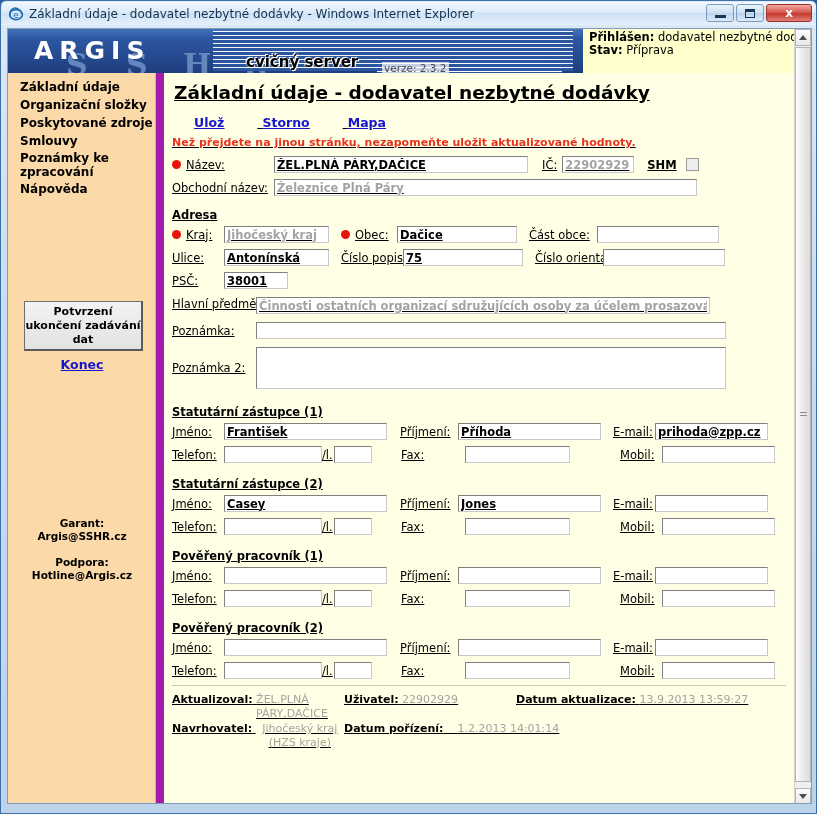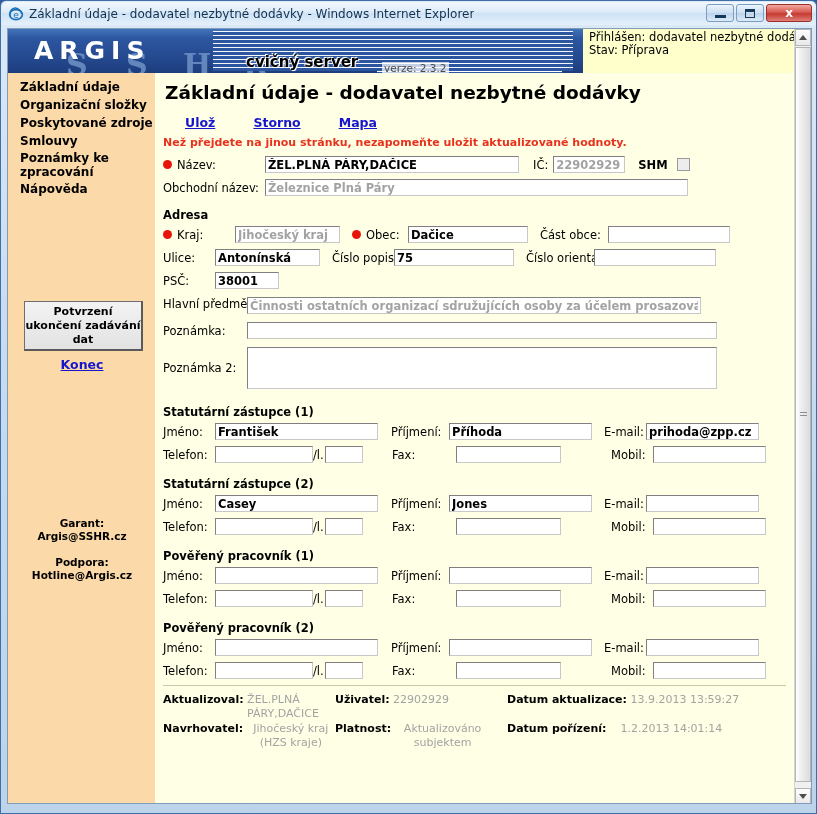--- a/index.html
+++ b/index.html
@@ -86,21 +86,21 @@
     border-radius:0 13px 13px 0;
     background:repeating-linear-gradient(to bottom,#ffffff 0px,#ffffff 1px,#2c56a0 1px,#2c56a0 4px);
   }
   .verze-t1{position:absolute;left:374px;top:33px;font-size:10.5px;color:#4b4b4b;background:rgba(255,255,255,.72);padding:0 2px;white-space:nowrap;}
 
   .loginbox{
     position:absolute;right:0px;top:0px;width:228px;height:44px;
     background:#ffffcc;padding:2px 0 0 6px;box-sizing:border-box;
   }
   .loginbox div{font-size:11.5px;color:#000;line-height:13.4px;white-space:nowrap;}
-  .loginbox b{font-weight:normal;}
+  .loginbox b{font-weight:bold;}
 
   
   .body-wrap{position:relative;width:100%;height:732px;background:#a21caf;}
   .sidebar{
     position:absolute;left:0;top:0;width:148px;height:732px;
     background:#fbd9a8;border-right:1px solid #d9b37a;box-sizing:border-box;
   }
   .menu{padding:6px 0 0 12px;}
   .menu a{
     display:block;font-size:12px;font-weight:bold;color:#000;text-decoration:none;
@@ -120,22 +120,22 @@
     font-size:12.5px;font-weight:bold;color:#1515cd;text-decoration:underline;
   }
   .contacts{
     position:absolute;left:0;top:444px;width:148px;text-align:center;
     font-size:10.5px;font-weight:bold;color:#000;line-height:13px;
   }
   .contacts .gap{height:13px;}
 
   
   .content{
-    position:absolute;left:147px;top:0;right:17px;height:732px;
-    background:#ffffe6;overflow:hidden;
+    position:absolute;left:156px;top:0;right:17px;height:732px;
+    background:#ffffe6;overflow:hidden;text-decoration:underline;
   }
   .page-title{
     font-size:18.5px;font-weight:bold;color:#000;margin:9px 0 0 10px;
   }
   .actions{margin:9px 0 0 30px;}
   .actions a{
     font-size:12.5px;font-weight:bold;color:#1515cd;text-decoration:underline;
     margin-right:33px;
   }
   .warn{
@@ -298,21 +298,21 @@
         <div class="row" style="margin-top:6px;">
           <span class="lbl" style="width:102px;">Obchodní název:</span>
           <input class="f ro" style="width: 423px;" readonly="" value="Železnice Plná Páry">
         </div>
 
         <div class="sec-head" style="margin-top:12px;">Adresa</div>
 
         <div class="row" style="margin-top:2px;">
           <span class="dot"></span>
           <span class="lbl" style="width:38px;">Kraj:</span>
-          <input class="f ro" style="width: 105px; margin-left: 20px;" readonly="" value="Jihočeský kraj">
+          <input class="f ro" style="width: 105px;" readonly="" value="Jihočeský kraj">
           <span class="dot" style="margin-left:12px;"></span>
           <span class="lbl" style="width:42px;">Obec:</span>
           <input class="f" style="width: 120px;" value="Dačice">
           <span class="lbl" style="width:68px;margin-left:12px;">Část obce:</span>
           <input class="f" style="width: 122px;" value="">
         </div>
 
         <div class="row" style="margin-top:6px;">
           <span class="lbl" style="width:52px;">Ulice:</span>
           <input class="f" style="width: 105px;" value="Antonínská">
@@ -440,23 +440,20 @@
               <b>Uživatel:</b>&nbsp;<span class="v">22902929</span>
             </div>
             <div class="fcol3">
               <b>Datum aktualizace:</b>&nbsp;<span class="v">13.9.2013 13:59:27</span>
             </div>
           </div>
           <div class="foot-row" style="margin-top:1px;">
             <div class="fcol1" style="align-items:flex-start;">
               <b style="white-space:nowrap;">Navrhovatel:</b>&nbsp;<span class="v" style="display:inline-block;width:92px;text-align:center;">Jihočeský kraj (HZS kraje)</span>
             </div>
-            <div class="fcol2" style="align-items:flex-start;">
-              <b style="white-space:nowrap;">Platnost:</b>&nbsp;<span class="v" style="display:inline-block;width:96px;text-align:center;">Aktualizováno subjektem</span>
-            </div>
             <div class="fcol3">
               <b>Datum pořízení:</b>&nbsp;&nbsp;&nbsp;&nbsp;<span class="v">1.2.2013 14:01:14</span>
             </div>
           </div>
         </div>
 
       </div>
     </div>
 
     <div class="vscroll">

